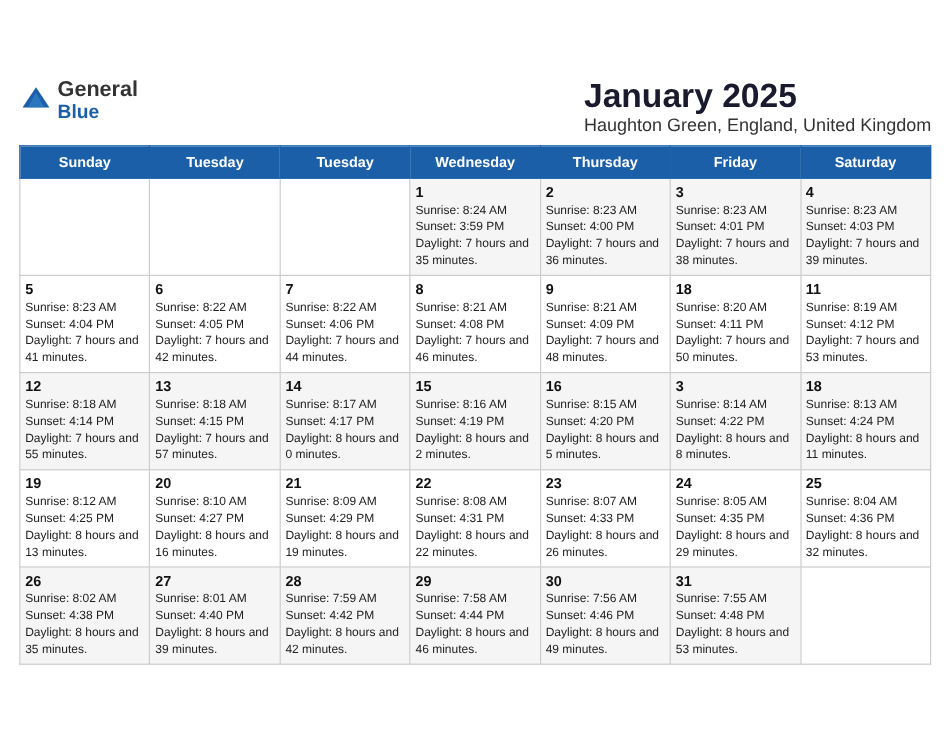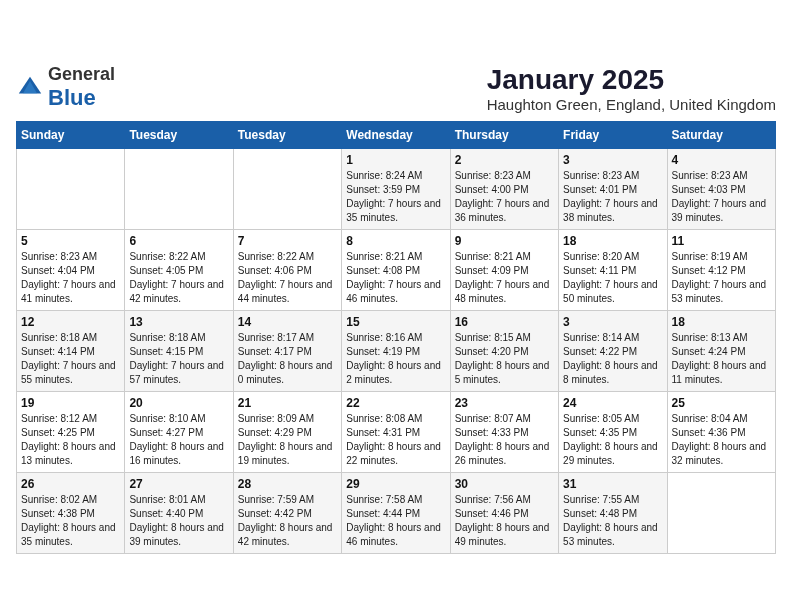--- a/index.html
+++ b/index.html
@@ -21,21 +21,21 @@
       display: flex;
       align-items: center;
       gap: 4px;
     }
     .logo-text-general {
       font-size: 18px;
       font-weight: bold;
       color: #333;
     }
     .logo-text-blue {
-      font-size: 22px;
+      font-size: 16px;
       font-weight: bold;
       color: #1a5fa8;
     }
     .logo-icon {
       width: 28px;
       height: 28px;
     }
     .title-block {
       text-align: left;
     }
@@ -50,21 +50,21 @@
     }
     table {
       width: 100%;
       border-collapse: collapse;
       font-size: 10.5px;
     }
     thead tr th {
       background-color: #1a5fa8;
       color: #fff;
       padding: 6px 4px;
-      text-align: left;
+      text-align: center;
       font-size: 12px;
       font-weight: bold;
       border: 1px solid #1a5fa8;
     }
     tbody tr td {
       border: 1px solid #ccc;
       vertical-align: top;
       padding: 4px;
       width: 108px;
       min-height: 80px;

